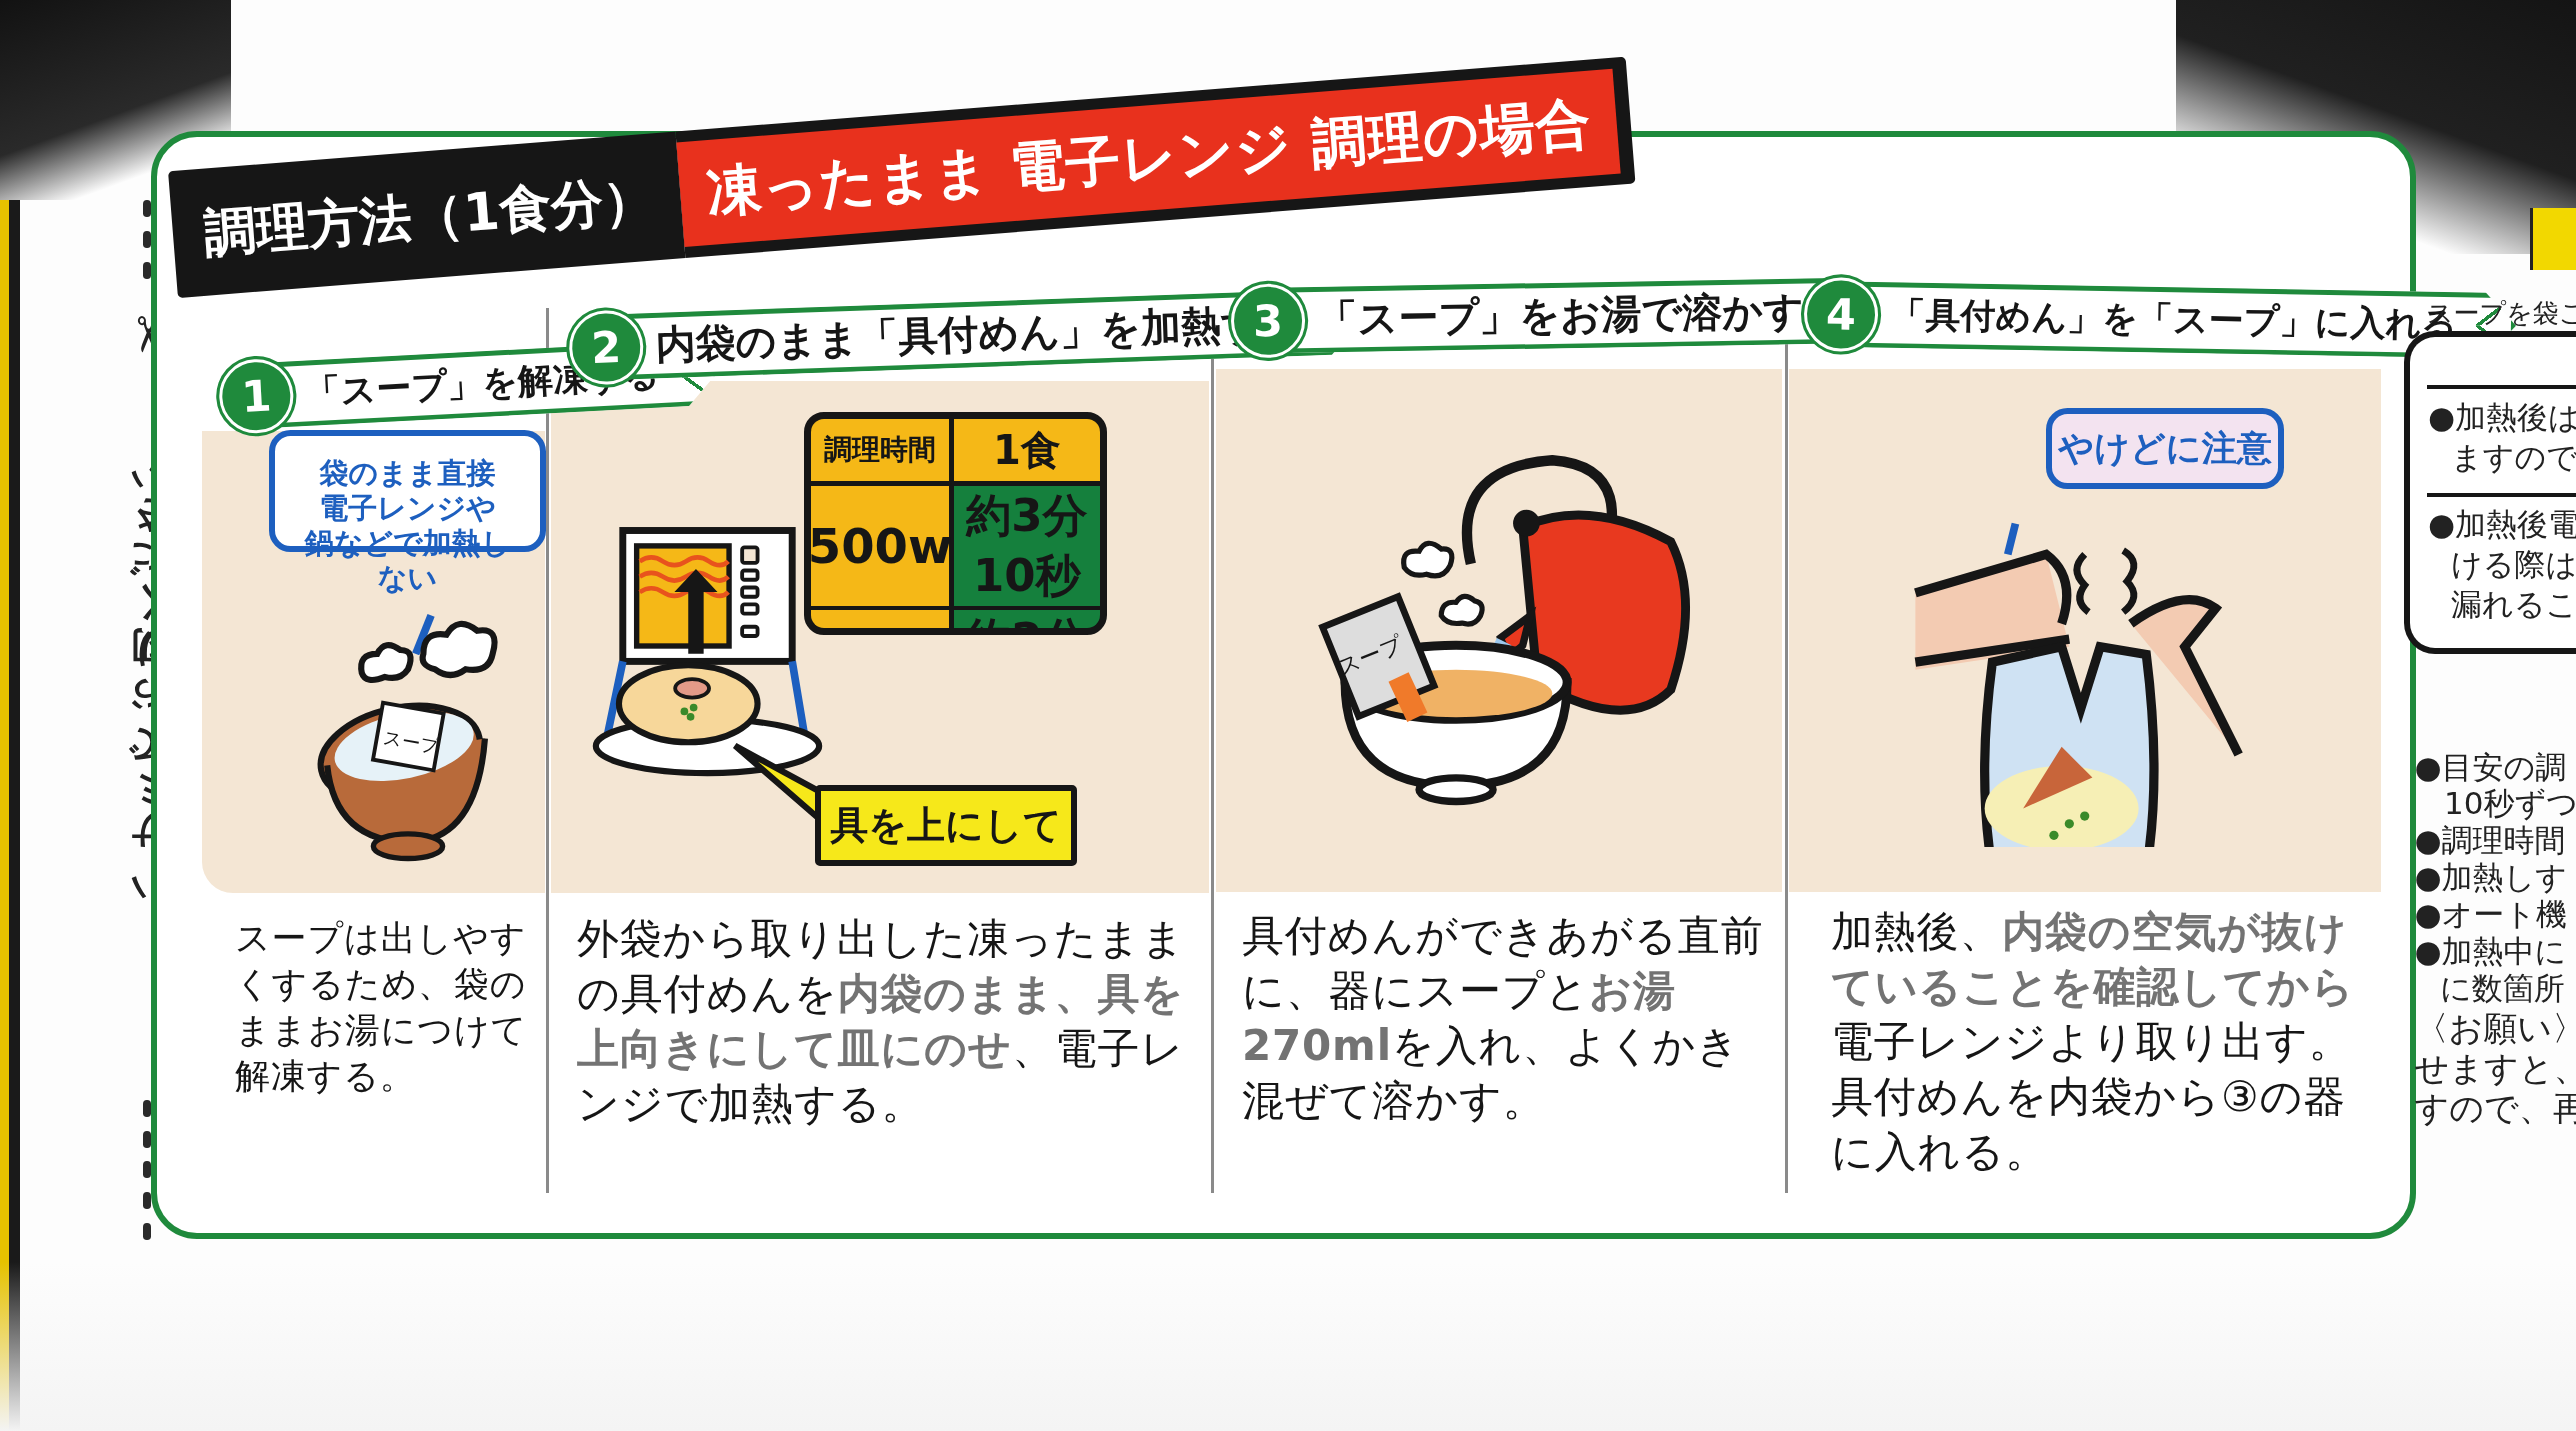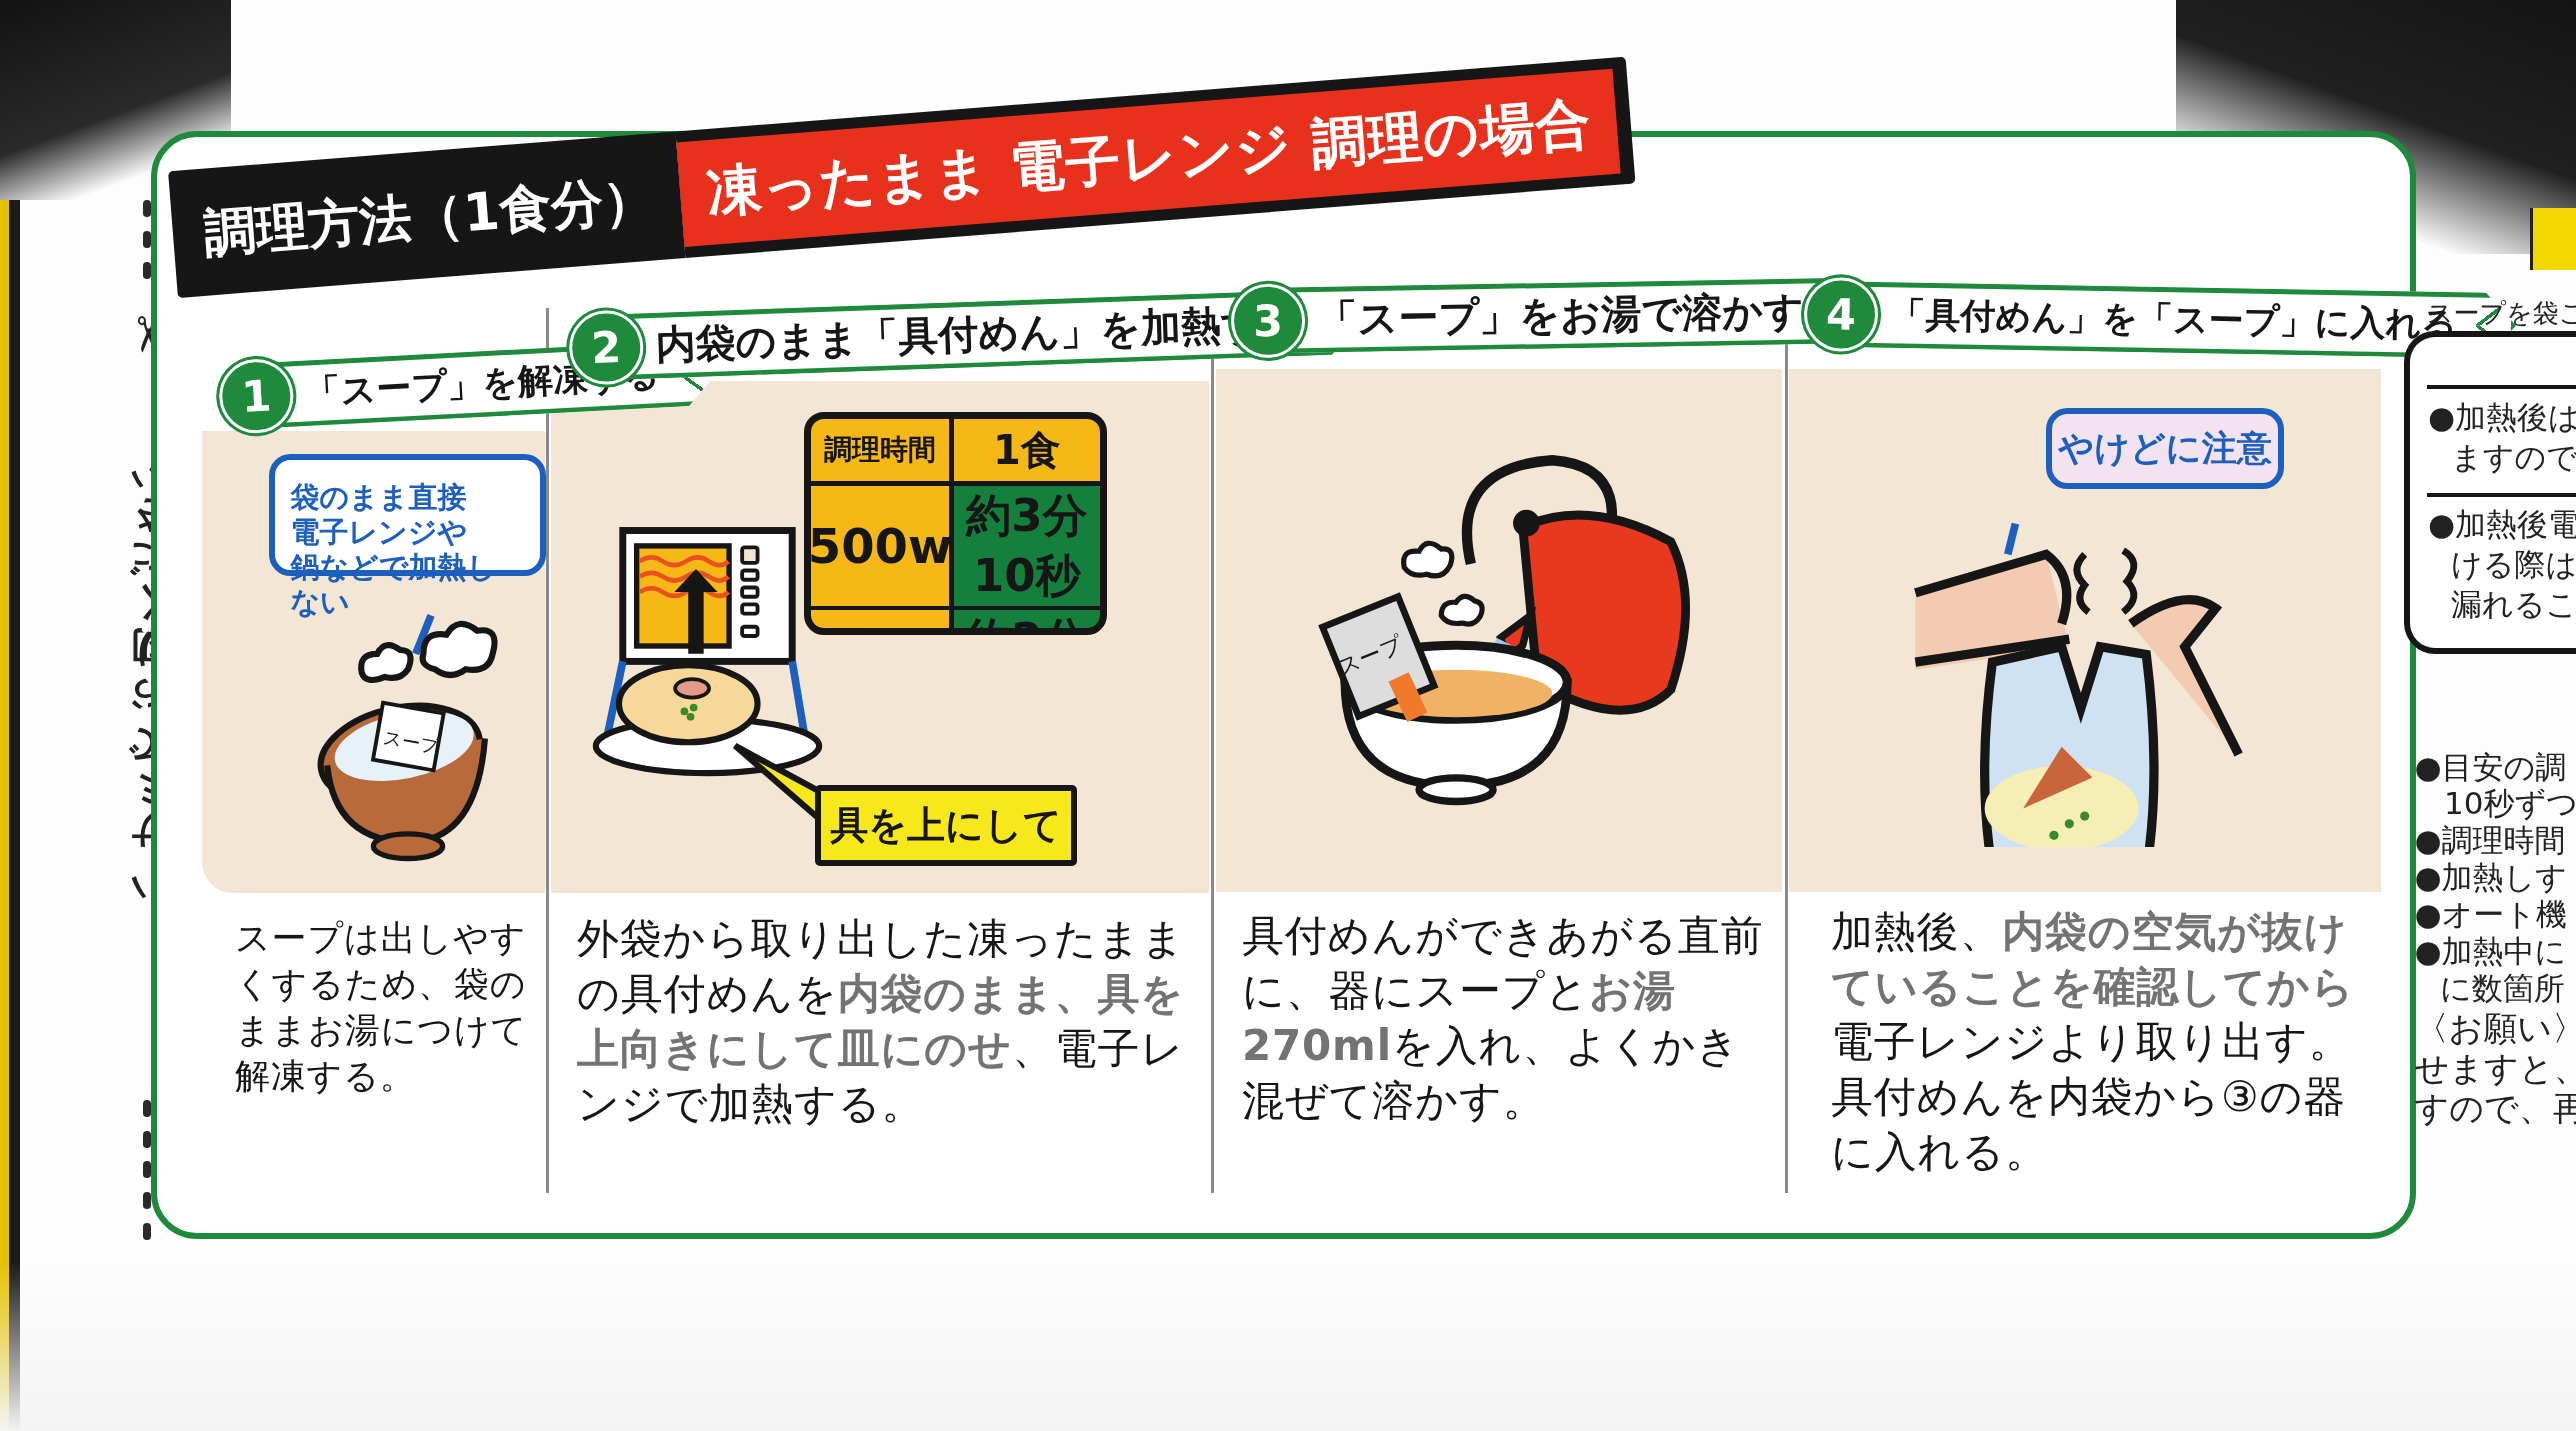--- a/index.html
+++ b/index.html
@@ -175,21 +175,21 @@
 
 <div class="panel" style="left:202px; top:431px; width:343px; height:462px; border-radius:0 0 0 31px;"></div>
 <div class="panel" style="left:551px; top:381px; width:658px; height:512px;"></div>
 <div class="panel" style="left:1216px; top:369px; width:566px; height:523px;"></div>
 <div class="panel" style="left:1789px; top:369px; width:592px; height:523px;"></div>
 
 <div class="step-head" style="left:219px; top:346px; transform:rotate(-3deg);">
   <div class="step-num">1</div>
   <div class="step-label" style="font-size:35px;">「スープ」を解凍する</div>
 </div>
-<div class="bubble-blue" style="left:269px; top:454px; width:277px; height:122px; padding:20px 15.4px; font-size:29px; line-height:35px;">
+<div class="bubble-blue" style="left:269px; top:430px; width:277px; height:122px; padding:20px 15.4px; font-size:29px; line-height:35px;text-align:center;">
   <div>袋のまま直接</div>
   <div>電子レンジや</div>
   <div>鍋などで加熱しない</div>
 </div>
 <svg style="position:absolute; left:254px; top:600px;" width="308" height="277" viewBox="0 0 400 360">
   <path d="M230 20 l-20 50" stroke="#1d5fbf" stroke-width="10" fill="none"></path>
   <path d="M140 95 q-5-25 20-25 q10-20 30-5 q20 0 10 25 q-10 15-30 10 q-25 10-30-5z" fill="#fff" stroke="#161616" stroke-width="8"></path>
   <path d="M220 70 q0-30 30-25 q15-25 40-5 q30-5 20 30 q-5 25-35 20 q-20 15-40 0 q-20-5-15-20z" fill="#fff" stroke="#161616" stroke-width="8"></path>
   <ellipse cx="190" cy="200" rx="105" ry="60" fill="#b86a3a" stroke="#161616" stroke-width="8" transform="rotate(-12 190 200)"></ellipse>
   <path d="M95 215 q10 100 110 100 q85 -5 95 -135" fill="#b86a3a" stroke="#161616" stroke-width="8"></path>

